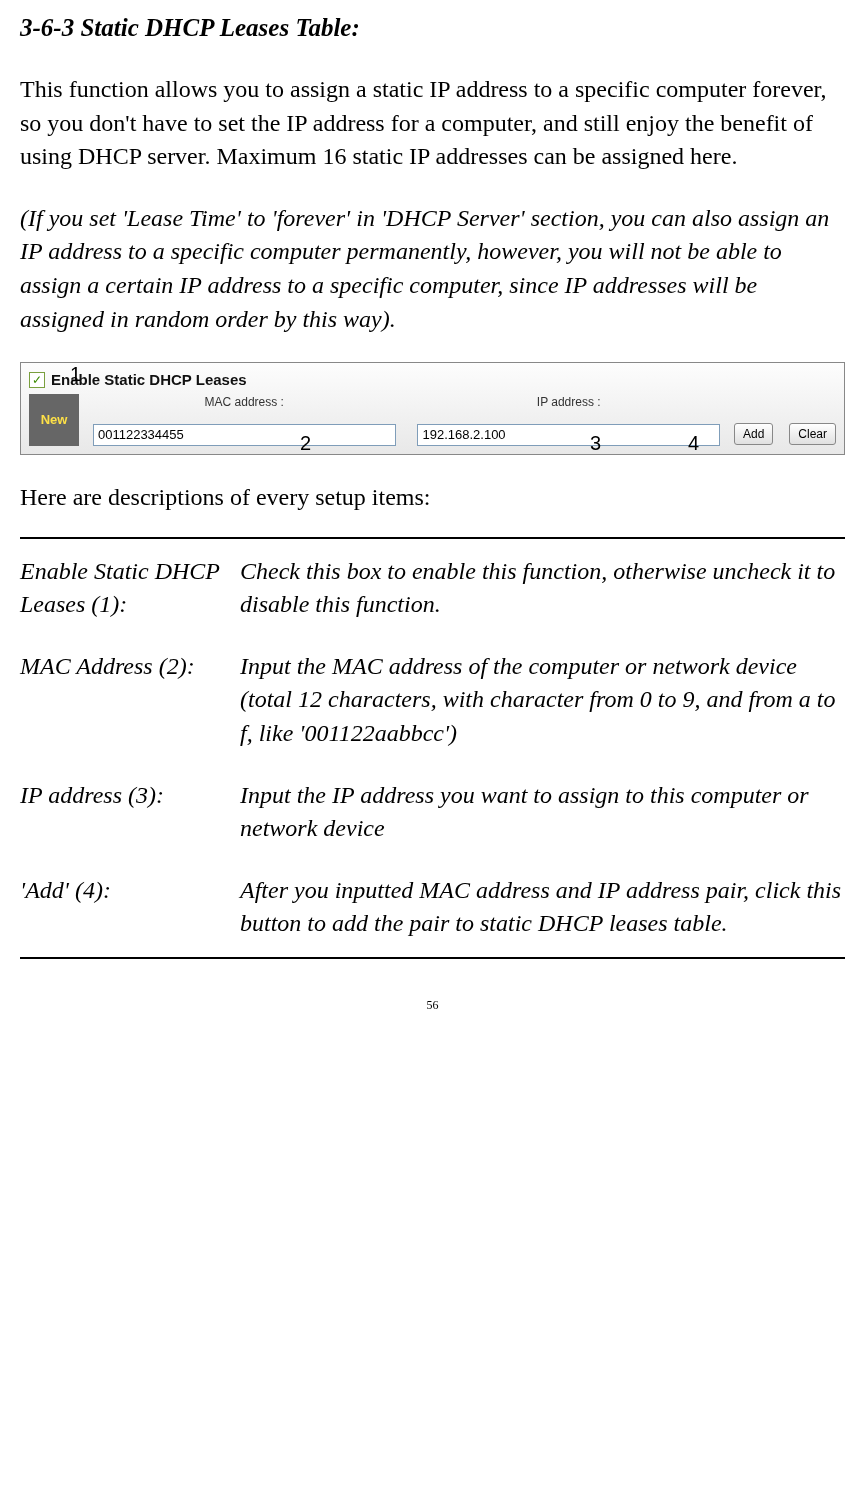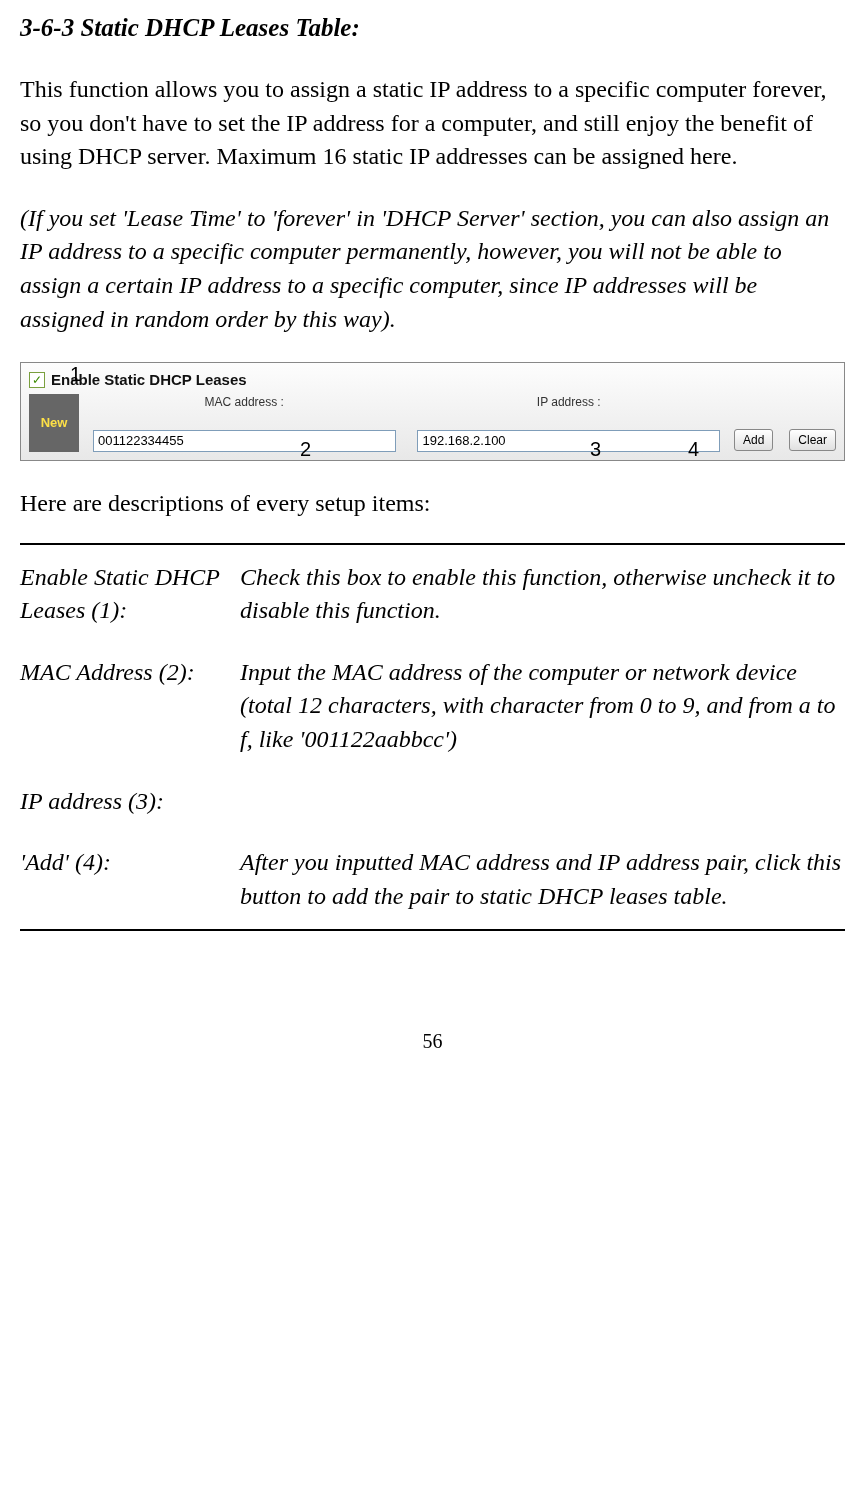--- a/index.html
+++ b/index.html
@@ -90,21 +90,21 @@
   }
   .field-col {
     flex: 1;
     display: flex;
     flex-direction: column;
     align-items: center;
   }
   .field-label {
     font-size: 12px;
     color: #333;
-    margin-bottom: 19px;
+    margin-bottom: 13px;
   }
   .txt {
     width: 95%;
     height: 22px;
     border: 1px solid #7f9db9;
     font-family: Tahoma, Arial, sans-serif;
     font-size: 13px;
     padding: 2px 4px;
     box-sizing: border-box;
   }
@@ -141,22 +141,22 @@
   .desc-row:last-child { margin-bottom: 0px; }
   .desc-term {
     width: 220px;
     flex-shrink: 0;
   }
   .desc-def {
     flex: 1;
   }
   .pagenum {
     text-align: center;
-    font-size: 20px;
-    margin-top: 96px;
+    font-size: 12px;
+    margin-top: 38px;
     font-family: "Times New Roman", serif;
   }
 </style>
 </head>
 <body>
 
 <div class="heading">3-6-3 Static DHCP Leases Table:</div>
 
 <div class="para">This function allows you to assign a static IP address to a specific computer forever, so you don't have to set the IP address for a computer, and still enjoy the benefit of using DHCP server. Maximum 16 static IP addresses can be assigned here.</div>
 
@@ -198,20 +198,21 @@
   <div class="desc-row">
     <div class="desc-term">Enable Static DHCP Leases (1):</div>
     <div class="desc-def">Check this box to enable this function, otherwise uncheck it to disable this function.</div>
   </div>
   <div class="desc-row">
     <div class="desc-term">MAC Address (2):</div>
     <div class="desc-def">Input the MAC address of the computer or network device (total 12 characters, with character from 0 to 9, and from a to f, like '001122aabbcc')</div>
   </div>
   <div class="desc-row">
     <div class="desc-term">IP address (3):</div>
+    <div class="desc-def">Input the IP address you want to assign to this computer or network device</div>
   </div>
   <div class="desc-row">
     <div class="desc-term">'Add' (4):</div>
     <div class="desc-def">After you inputted MAC address and IP address pair, click this button to add the pair to static DHCP leases table.</div>
   </div>
 </div>
 
 <div class="pagenum">56</div>
 
 </body></html>

